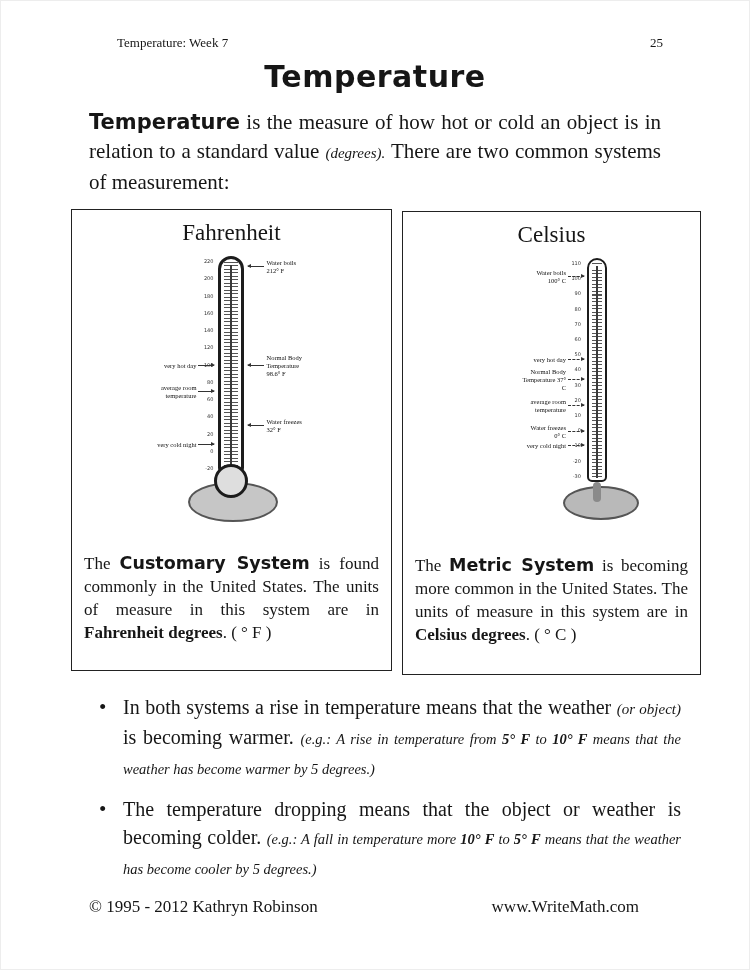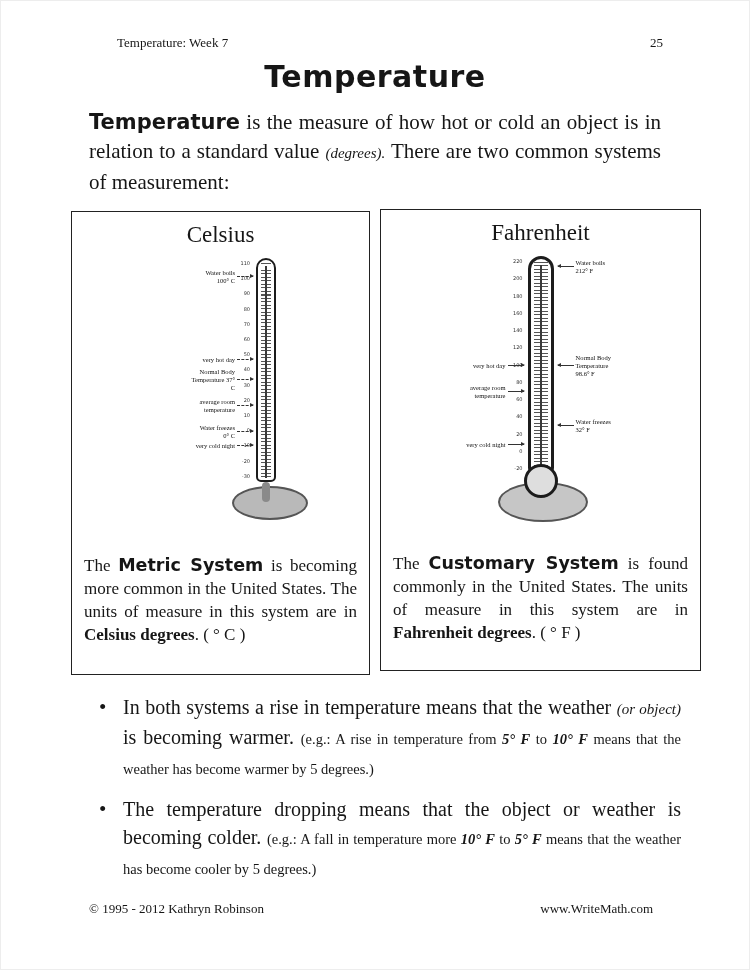--- a/index.html
+++ b/index.html
@@ -48,40 +48,93 @@
   .arr.pt-left::before{content:"";position:absolute;left:-1px;top:-3px;
     border-right:4px solid #333;border-top:2.5px solid transparent;border-bottom:2.5px solid transparent;}
   .arr.pt-right::after{content:"";position:absolute;right:-1px;top:-3px;
     border-left:4px solid #333;border-top:2.5px solid transparent;border-bottom:2.5px solid transparent;}
   .desc{margin-top:10px;font-size:17px;line-height:23px;text-align:justify;}
   .desc .h-sans{font-size:17.5px;}
   .b-serif{font-weight:bold;}
   .bullets{margin:18px 68px 0 96px;}
   .bullet{position:relative;padding-left:26px;margin-bottom:14px;font-size:20px;line-height:28px;text-align:justify;}
   .bullet::before{content:"•";position:absolute;left:2px;top:0;font-size:21px;}
-  .eg{font-size:14.5px;line-height:19px;}
+  .eg{font-style:italic;font-size:14.5px;line-height:19px;}
   .egb{font-weight:bold;font-style:italic;font-size:14.5px;}
-  .footer-row{position:absolute;left:88px;right:96px;bottom:52px;display:flex;justify-content:space-between;font-size:13px;align-items:flex-end;}
-  .footer-row .site{}
+  .footer-row{position:absolute;left:88px;right:86px;bottom:52px;display:flex;justify-content:space-between;font-size:17px;align-items:flex-end;}
+  .footer-row .site{margin-right:24px;}
 </style>
 </head>
 <body>
 
 <div class="page">
 
   <div class="header-row">
     <span>Temperature: Week 7</span>
     <span>25</span>
   </div>
 
   <h1 class="title">Temperature</h1>
 
   <p class="intro"><span class="lead-bold">Temperature</span><span> is the measure of how hot or cold an object is in relation to a standard value </span><span class="it-sm">(degrees).</span><span>  There are two common systems of measurement:</span></p>
 
   <div class="boxes">
+
+    <div class="box f">
+      <div class="box-title">Fahrenheit</div>
+      <div class="thermo f">
+        <div class="numcol">
+            <span>220</span>
+            <span>200</span>
+            <span>180</span>
+            <span>160</span>
+            <span>140</span>
+            <span>120</span>
+            <span>100</span>
+            <span>80</span>
+            <span>60</span>
+            <span>40</span>
+            <span>20</span>
+            <span>0</span>
+            <span>-20</span>
+          </div>
+        <div class="tube">
+          <div class="ticks"></div>
+          <div class="core"></div>
+        </div>
+        <div class="base"></div>
+        <div class="bulbball"></div>
+
+        <div class="co right-side" style="top:9px">
+          <span class="arr pt-left"></span>
+          <span class="txt" style="width:36px">Water boils 212° F</span>
+        </div>
+        <div class="co left-side" style="top:112px">
+          <span class="txt" style="width:44px">very hot day</span>
+          <span class="arr pt-right"></span>
+        </div>
+        <div class="co right-side" style="top:104px">
+          <span class="arr pt-left"></span>
+          <span class="txt" style="width:46px">Normal Body Temperature 98.6° F</span>
+        </div>
+        <div class="co left-side" style="top:134px">
+          <span class="txt" style="width:44px">average room temperature</span>
+          <span class="arr pt-right"></span>
+        </div>
+        <div class="co right-side" style="top:168px">
+          <span class="arr pt-left"></span>
+          <span class="txt" style="width:40px">Water freezes 32° F</span>
+        </div>
+        <div class="co left-side" style="top:191px">
+          <span class="txt" style="width:46px">very cold night</span>
+          <span class="arr pt-right"></span>
+        </div>
+      </div>
+      <p class="desc"><span>The </span><span class="h-sans">Customary System</span><span> is found commonly in the United States.  The units of measure in this system are in </span><span class="b-serif">Fahrenheit degrees</span><span>. ( ° F )</span></p>
+    </div>
 
     <div class="box c">
       <div class="box-title">Celsius</div>
       <div class="thermo c">
         <div class="numcol">
             <span>110</span>
             <span>100</span>
             <span>90</span>
             <span>80</span>
             <span>70</span>
@@ -124,73 +177,20 @@
           <span class="arr dash pt-right"></span>
         </div>
         <div class="co left-side" style="top:190px">
           <span class="txt" style="width:46px">very cold night</span>
           <span class="arr dash pt-right"></span>
         </div>
       </div>
       <p class="desc"><span>The </span><span class="h-sans">Metric System</span><span> is becoming more common in the United States. The units of measure in this system are in </span><span class="b-serif">Celsius degrees</span><span>. ( ° C )</span></p>
     </div>
 
-    <div class="box f">
-      <div class="box-title">Fahrenheit</div>
-      <div class="thermo f">
-        <div class="numcol">
-            <span>220</span>
-            <span>200</span>
-            <span>180</span>
-            <span>160</span>
-            <span>140</span>
-            <span>120</span>
-            <span>100</span>
-            <span>80</span>
-            <span>60</span>
-            <span>40</span>
-            <span>20</span>
-            <span>0</span>
-            <span>-20</span>
-          </div>
-        <div class="tube">
-          <div class="ticks"></div>
-          <div class="core"></div>
-        </div>
-        <div class="base"></div>
-        <div class="bulbball"></div>
-
-        <div class="co right-side" style="top:9px">
-          <span class="arr pt-left"></span>
-          <span class="txt" style="width:36px">Water boils 212° F</span>
-        </div>
-        <div class="co left-side" style="top:112px">
-          <span class="txt" style="width:44px">very hot day</span>
-          <span class="arr pt-right"></span>
-        </div>
-        <div class="co right-side" style="top:104px">
-          <span class="arr pt-left"></span>
-          <span class="txt" style="width:46px">Normal Body Temperature 98.6° F</span>
-        </div>
-        <div class="co left-side" style="top:134px">
-          <span class="txt" style="width:44px">average room temperature</span>
-          <span class="arr pt-right"></span>
-        </div>
-        <div class="co right-side" style="top:168px">
-          <span class="arr pt-left"></span>
-          <span class="txt" style="width:40px">Water freezes 32° F</span>
-        </div>
-        <div class="co left-side" style="top:191px">
-          <span class="txt" style="width:46px">very cold night</span>
-          <span class="arr pt-right"></span>
-        </div>
-      </div>
-      <p class="desc"><span>The </span><span class="h-sans">Customary System</span><span> is found commonly in the United States.  The units of measure in this system are in </span><span class="b-serif">Fahrenheit degrees</span><span>. ( ° F )</span></p>
-    </div>
-
   </div>
 
   <div class="bullets">
     <div class="bullet"><span>In both systems a rise in temperature means that the weather </span><span class="it-sm">(or object)</span><span> is becoming warmer. </span><span class="eg">(e.g.: A rise in temperature from </span><span class="egb">5° F</span><span class="eg"> to </span><span class="egb">10° F</span><span class="eg"> means that the weather has become warmer by 5 degrees.)</span></div>
     <div class="bullet"><span>The temperature dropping means that the object or weather is becoming colder. </span><span class="eg">(e.g.: A fall in temperature more </span><span class="egb">10° F</span><span class="eg"> to </span><span class="egb">5° F</span><span class="eg"> means that the weather has become cooler by 5 degrees.)</span></div>
   </div>
 
   <div class="footer-row">
     <span>© 1995 - 2012  Kathryn Robinson</span>
     <span class="site">www.WriteMath.com</span>

